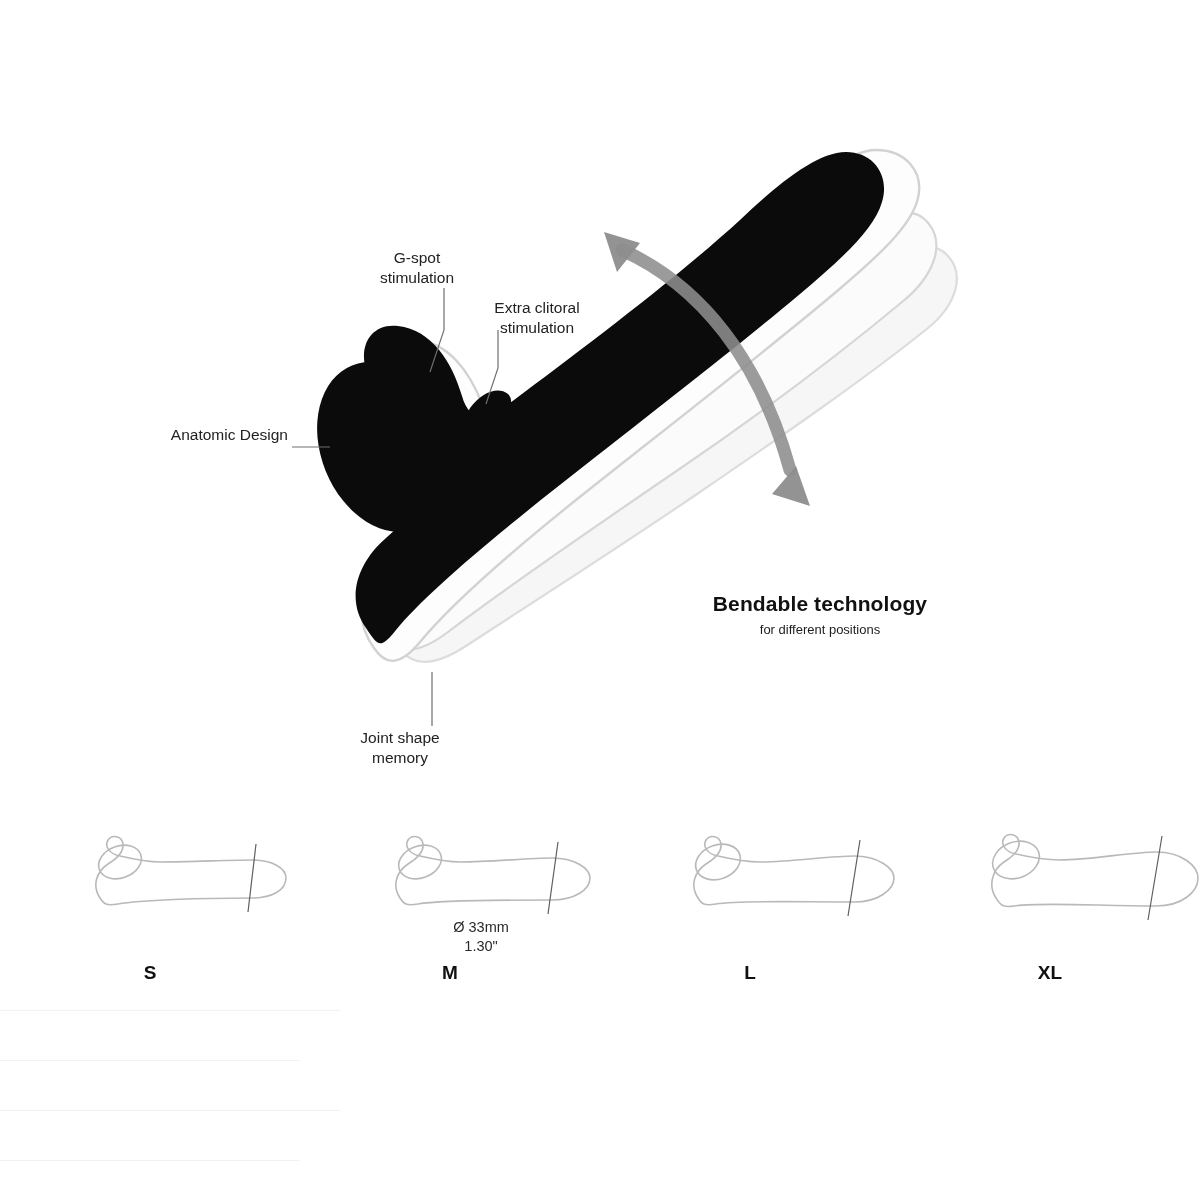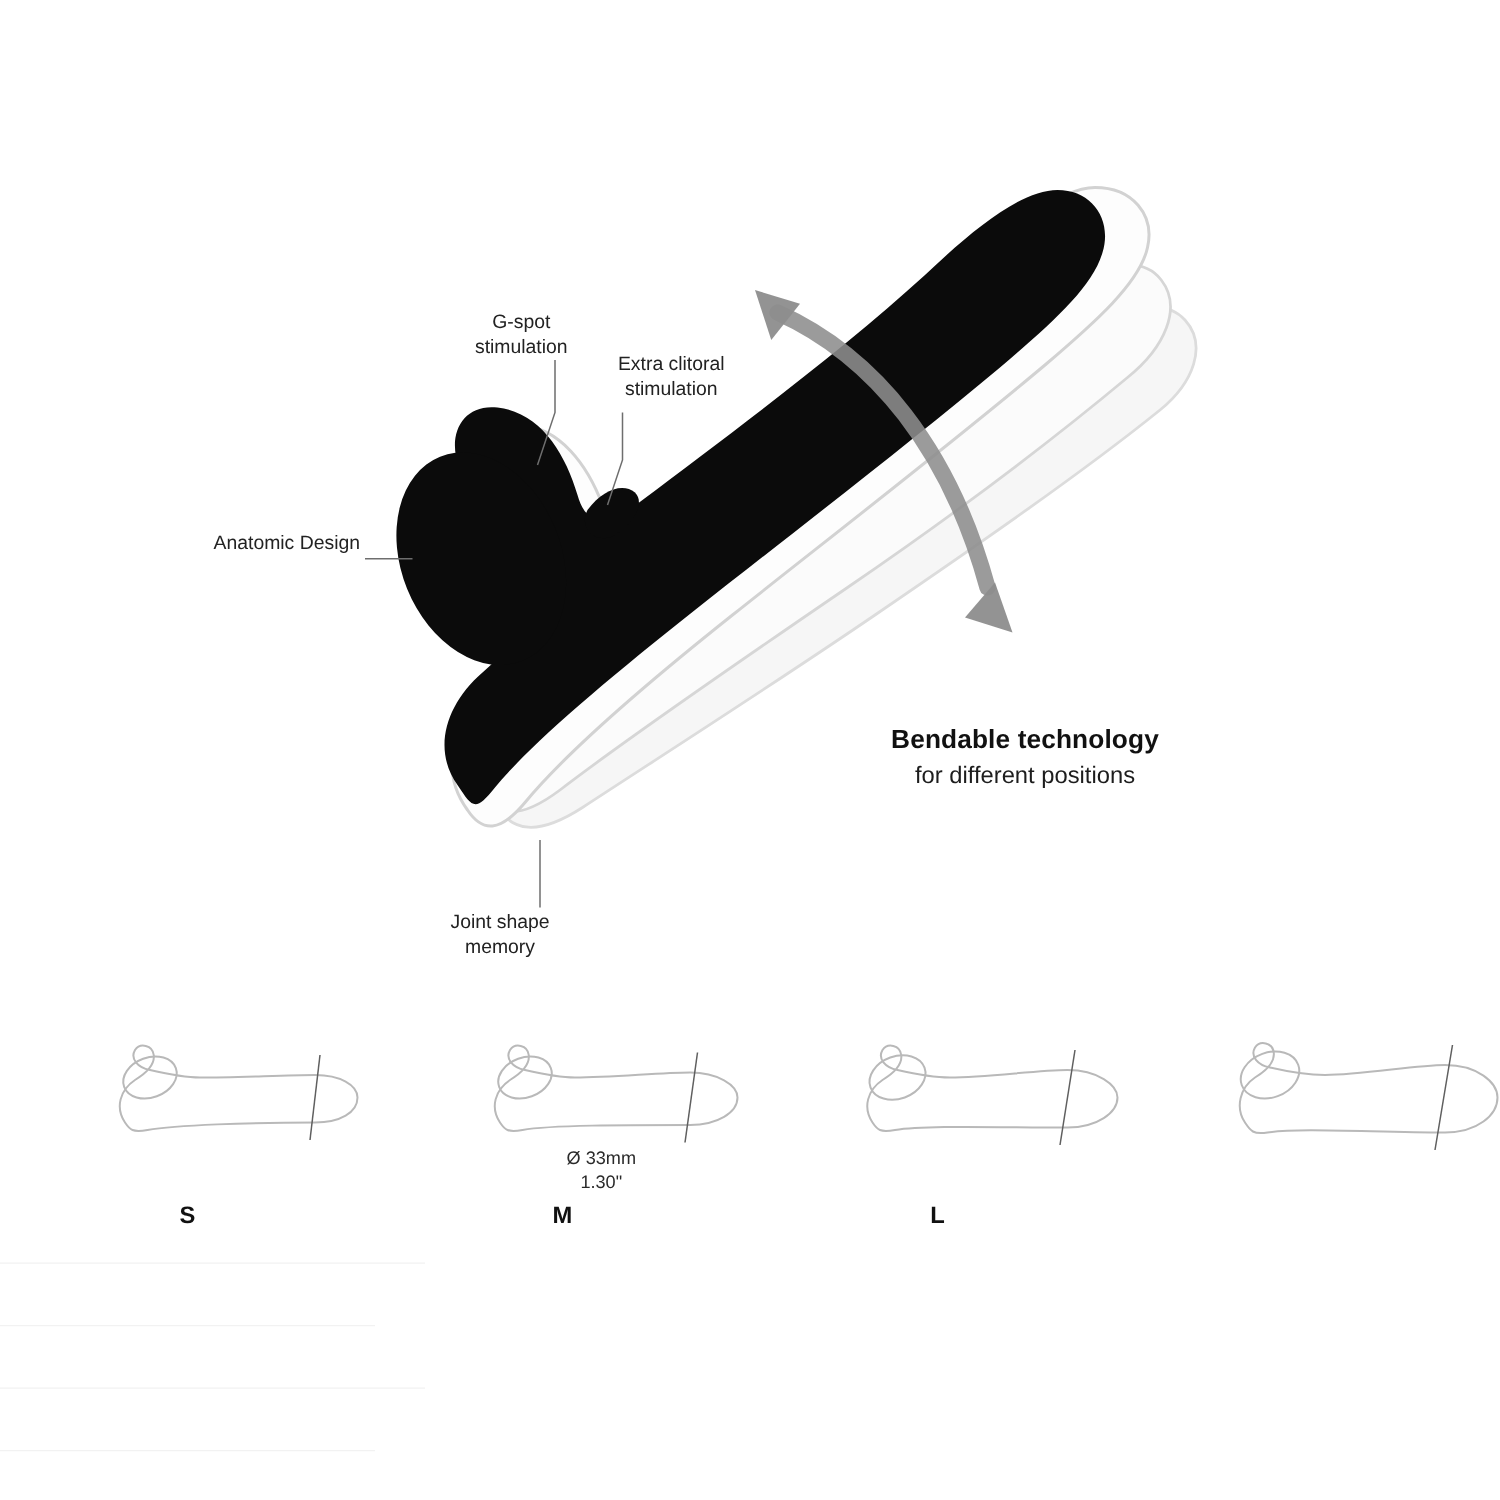--- a/index.html
+++ b/index.html
@@ -36,23 +36,24 @@
     left: 620px;
     top: 580px;
     width: 400px;
     text-align: center;
   }
   #bendable-title {
     font-size: 21px;
     font-weight: bold;
     color: #111111;
     letter-spacing: .1px;
+    margin-top: 12px;
   }
   #bendable-sub {
-    font-size: 19px;
+    font-size: 13px;
     color: #1d1d1d;
     margin-top: 6px;
   }
 
   #sizes-row {
     position: absolute;
     left: 0;
     top: 820px;
     width: 1200px;
     display: flex;
@@ -170,21 +171,21 @@
       <path d="M444,288 L 444,330 L 430,372"></path>
       <path d="M498,330 L 498,368 L 486,404"></path>
       <path d="M292,447 L 330,447"></path>
       <path d="M432,672 L 432,726"></path>
     </g>
   </svg>
 
   <div class="label center" style="left:352px; top:248px; width:130px;">G-spot
 stimulation</div>
 
-  <div class="label center" style="left:472px; top:282px; width:130px;">Extra clitoral
+  <div class="label center" style="left:472px; top:298px; width:130px;">Extra clitoral
 stimulation</div>
 
   <div class="label right" style="left:148px; top:425px; width:140px;">Anatomic Design</div>
 
   <div class="label center" style="left:335px; top:728px; width:130px;">Joint shape
 memory</div>
 
   <div id="bendable-block">
     <div id="bendable-title">Bendable technology</div>
     <div id="bendable-sub">for different positions</div>
@@ -267,16 +268,17 @@
                    C 129,37 146,40 160,40
                    C 190,40 232,32 256,32
                    C 282,32 298,46 298,58
                    C 298,72 282,86 256,86
                    C 200,86 140,82 114,86
                    C 102,88 100,84 96,78 Z"></path>
           <ellipse cx="116" cy="40" rx="24" ry="18" transform="rotate(-20 116 40)" fill="none" stroke="#b9b9b9" stroke-width="1.6"></ellipse>
           <line x1="262" y1="16" x2="248" y2="100" stroke="#5f5f5f" stroke-width="1.2"></line>
         </svg>
       </div>
+      <div class="size-letter">XL</div>
     </div>
 
   </div>
 </div>
 
 </body></html>

